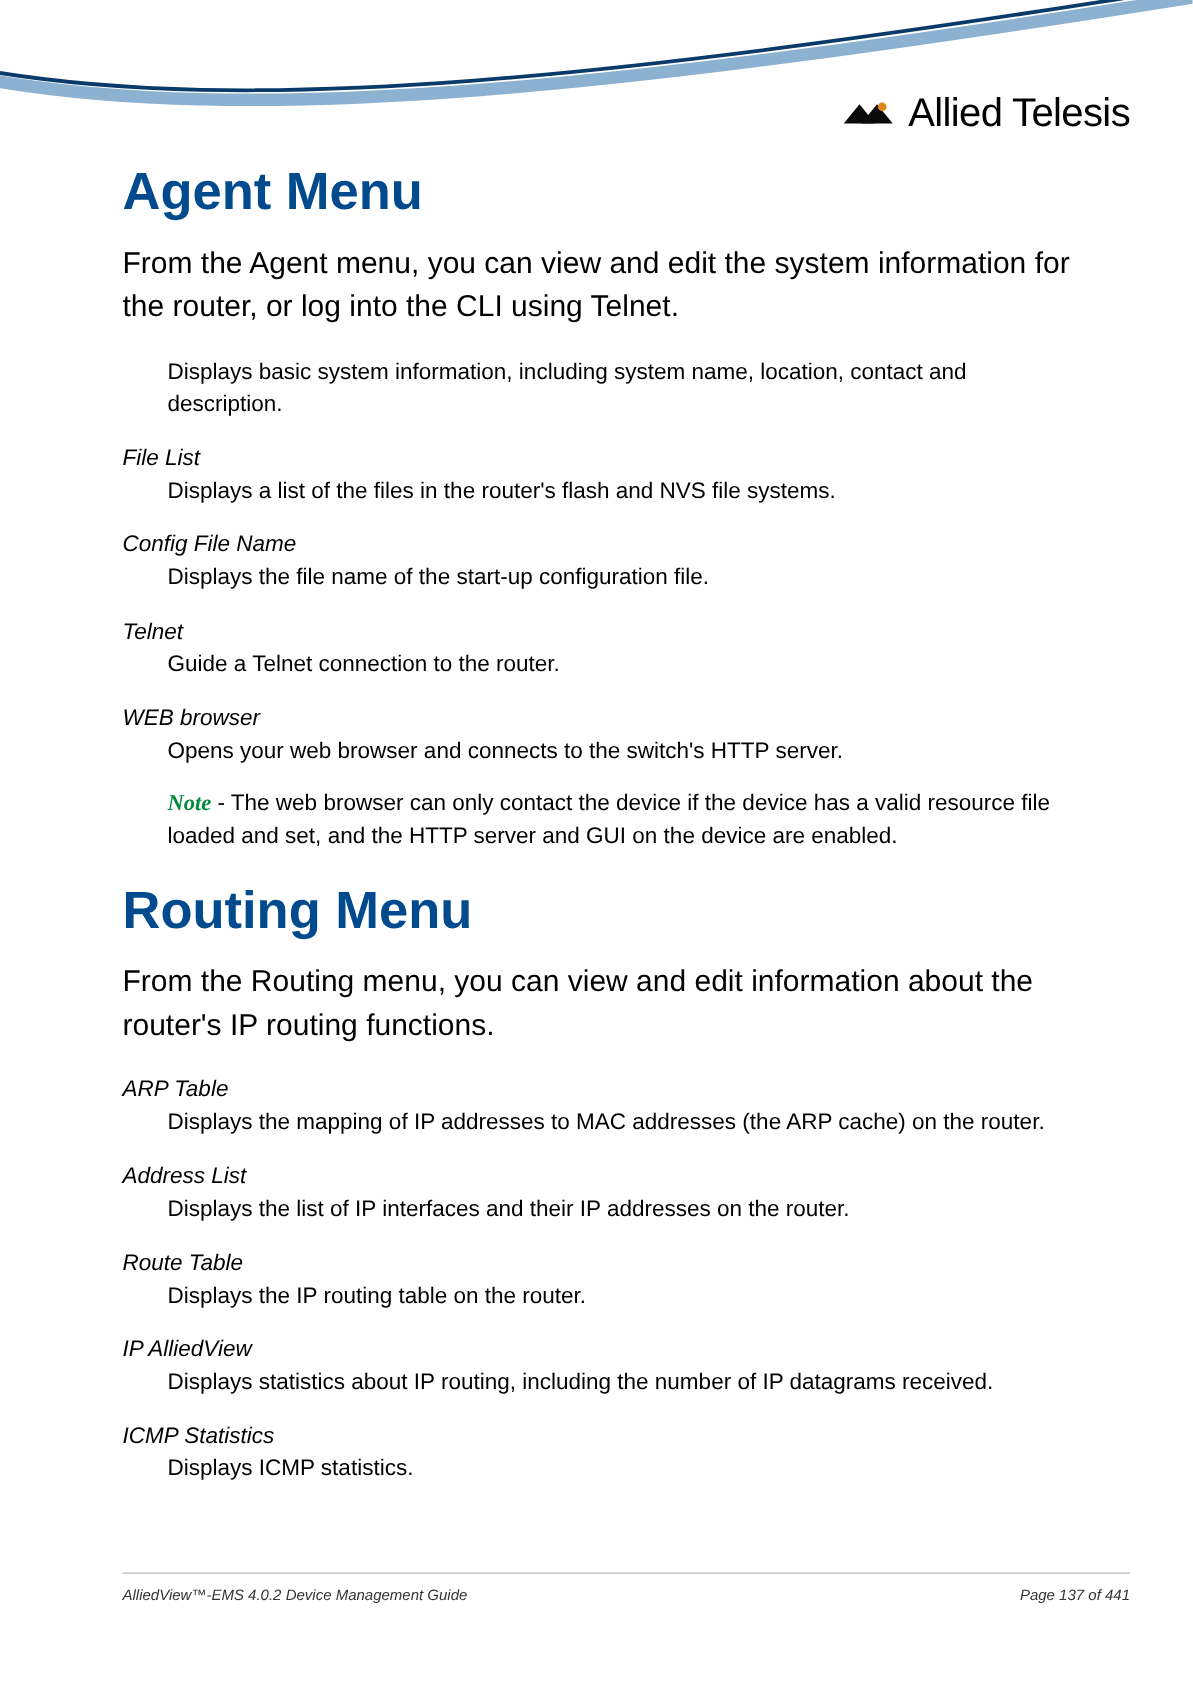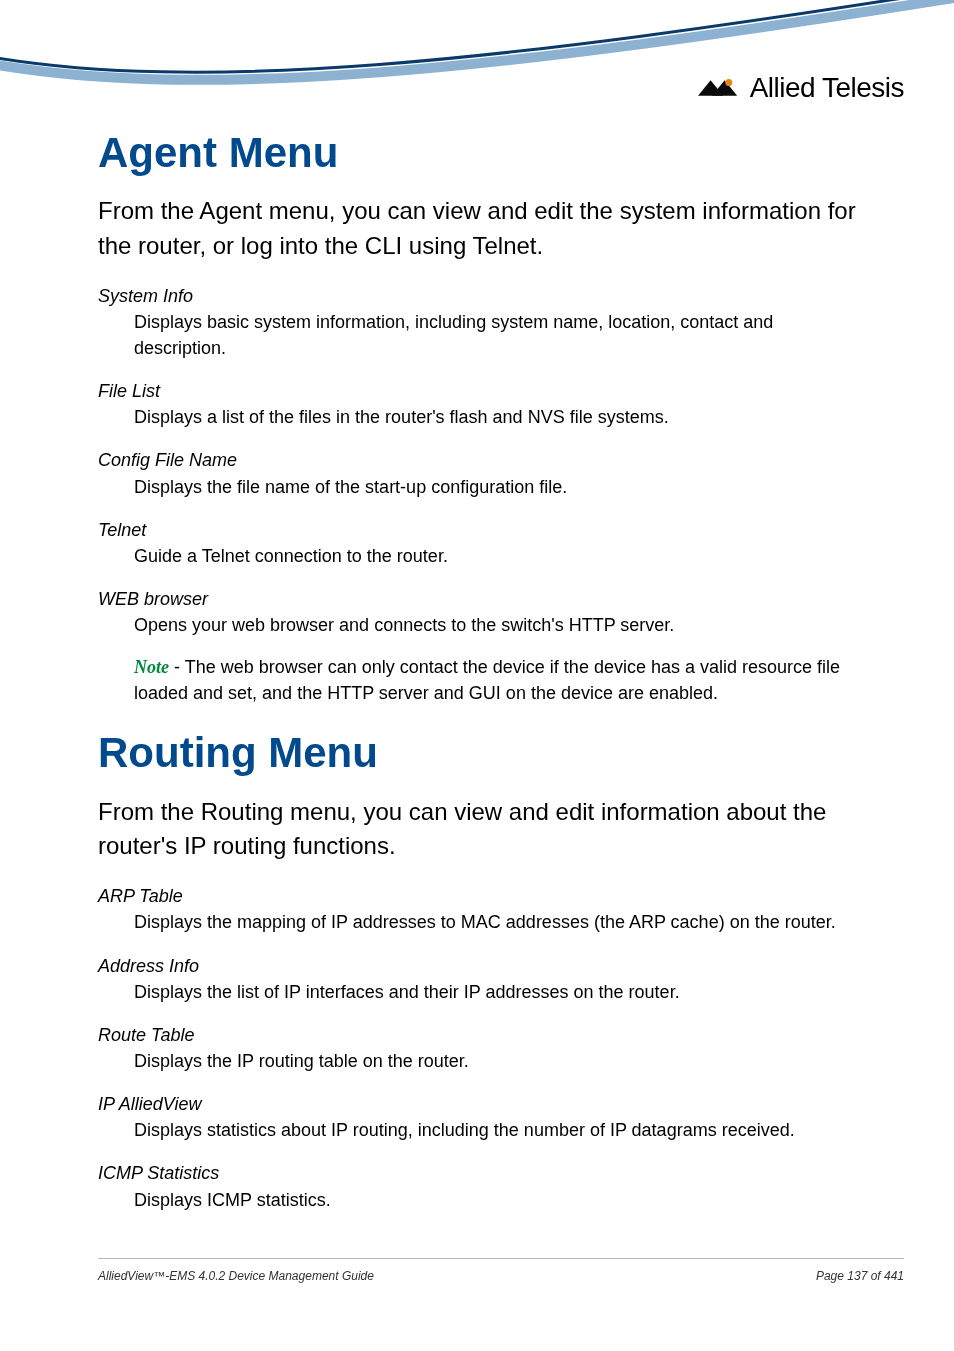--- a/index.html
+++ b/index.html
@@ -1,21 +1,21 @@
 <!DOCTYPE html>
 <html><head>
 <meta charset="utf-8">
 <style>
   * { margin: 0; padding: 0; box-sizing: border-box; }
   html, body { width: 954px; height: 1351px; background: #fff; font-family: "Gill Sans", "Gill Sans MT", "Segoe UI", Arial, sans-serif; color: #000; }
   .page { position: relative; width: 954px; height: 1351px; }
   .header-swoosh { position: absolute; top: 0; left: 0; width: 954px; height: 120px; pointer-events: none; }
   .brand { position: absolute; top: 72px; right: 50px; display: flex; align-items: center; gap: 10px; }
   .brand-logo { width: 42px; height: 22px; }
-  .brand-text { font-family: "Trebuchet MS", "Segoe UI", Arial, sans-serif; font-size: 28px; font-weight: 400; letter-spacing: -0.5px; }
+  .brand-text { font-family: "Trebuchet MS", "Segoe UI", Arial, sans-serif; font-size: 32px; font-weight: 400; letter-spacing: -0.5px; }
   .content { position: absolute; top: 130px; left: 98px; width: 760px; }
   h2.section-heading { color: #004a8d; font-size: 42px; font-weight: 600; margin-bottom: 18px; line-height: 1.1; }
   p.intro { font-size: 24px; font-weight: 400; line-height: 1.45; margin-bottom: 20px; }
   .item { margin-bottom: 18px; }
   .item-label { font-style: italic; font-size: 18px; line-height: 1.4; }
   .item-body { margin-left: 36px; font-size: 18px; line-height: 1.45; }
   .note-keyword { color: #008a3d; font-style: italic; font-weight: 600; font-family: Liberation Serif, serif; }
   .note-block { margin-top: 16px; }
   .spacer-before-h2 { height: 6px; }
   .footer { position: absolute; left: 98px; right: 50px; bottom: 68px; font-style: italic; }
@@ -39,21 +39,20 @@
     </svg>
     <span class="brand-text">Allied Telesis</span>
   </div>
 
   <div class="content">
 
     <h2 class="section-heading">Agent Menu</h2>
     <p class="intro">From the Agent menu, you can view and edit the system information for the router, or log into the CLI using Telnet.</p>
 
     <div class="item">
-      <div class="item-label">System Info</div>
       <div class="item-body">Displays basic system information, including system name, location, contact and description.</div>
     </div>
 
     <div class="item">
       <div class="item-label">File List</div>
       <div class="item-body">Displays a list of the files in the router's flash and NVS file systems.</div>
     </div>
 
     <div class="item">
       <div class="item-label">Config File Name</div>
@@ -77,21 +76,21 @@
 
     <h2 class="section-heading">Routing Menu</h2>
     <p class="intro">From the Routing menu, you can view and edit information about the router's IP routing functions.</p>
 
     <div class="item">
       <div class="item-label">ARP Table</div>
       <div class="item-body">Displays the mapping of IP addresses to MAC addresses (the ARP cache) on the router.</div>
     </div>
 
     <div class="item">
-      <div class="item-label">Address Info</div>
+      <div class="item-label">Address List</div>
       <div class="item-body">Displays the list of IP interfaces and their IP addresses on the router.</div>
     </div>
 
     <div class="item">
       <div class="item-label">Route Table</div>
       <div class="item-body">Displays the IP routing table on the router.</div>
     </div>
 
     <div class="item">
       <div class="item-label">IP AlliedView</div>

